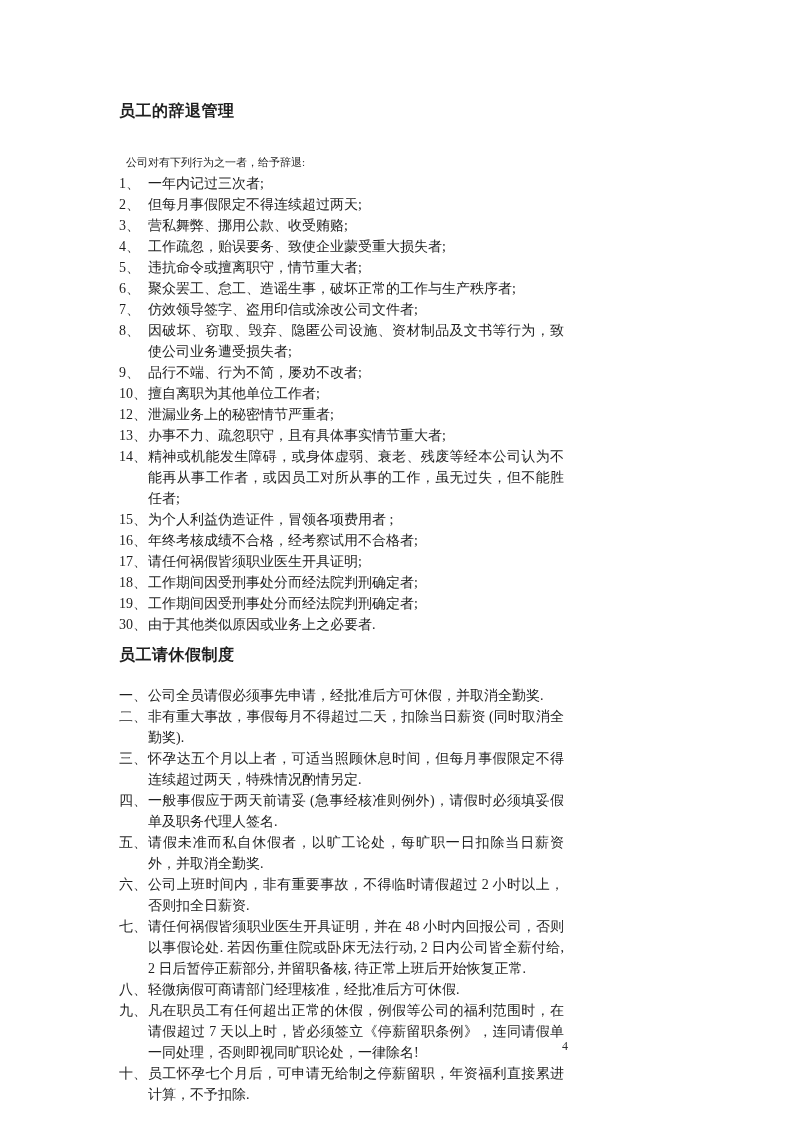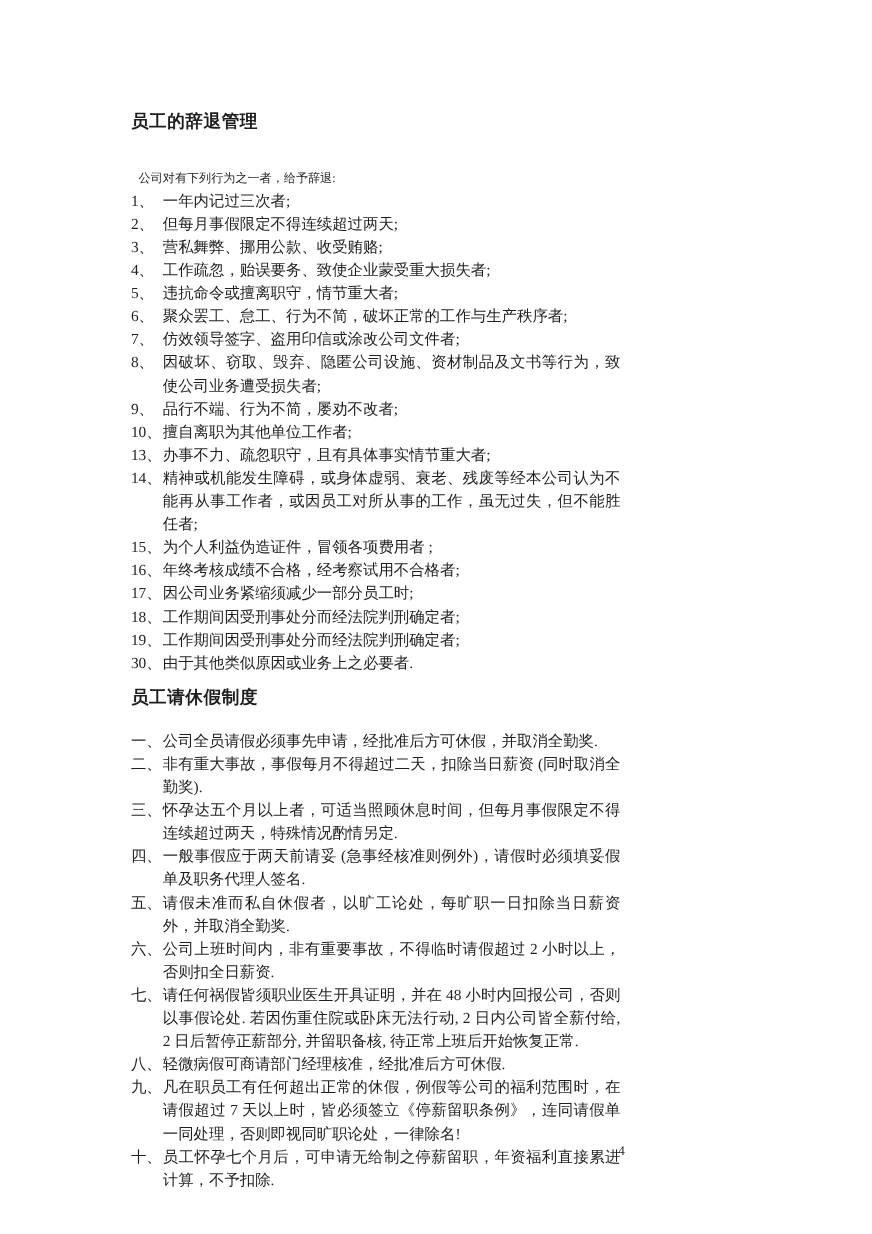--- a/index.html
+++ b/index.html
@@ -72,57 +72,61 @@
     <li class="row">
         <span class="num">4、</span>
         <span class="txt">工作疏忽，贻误要务、致使企业蒙受重大损失者;</span>
       </li>
     <li class="row">
         <span class="num">5、</span>
         <span class="txt">违抗命令或擅离职守，情节重大者;</span>
       </li>
     <li class="row">
         <span class="num">6、</span>
-        <span class="txt">聚众罢工、怠工、行为不简，破坏正常的工作与生产秩序者;</span>
+        <span class="txt">聚众罢工、怠工、造谣生事，破坏正常的工作与生产秩序者;</span>
       </li>
     <li class="row">
         <span class="num">7、</span>
         <span class="txt">仿效领导签字、盗用印信或涂改公司文件者;</span>
       </li>
     <li class="row">
         <span class="num">8、</span>
         <span class="txt">因破坏、窃取、毁弃、隐匿公司设施、资材制品及文书等行为，致使公司业务遭受损失者;</span>
       </li>
     <li class="row">
         <span class="num">9、</span>
         <span class="txt">品行不端、行为不简，屡劝不改者;</span>
       </li>
     <li class="row">
         <span class="num">10、</span>
         <span class="txt">擅自离职为其他单位工作者;</span>
+      </li>
+    <li class="row">
+        <span class="num">12、</span>
+        <span class="txt">泄漏业务上的秘密情节严重者;</span>
       </li>
     <li class="row">
         <span class="num">13、</span>
         <span class="txt">办事不力、疏忽职守，且有具体事实情节重大者;</span>
       </li>
     <li class="row">
         <span class="num">14、</span>
         <span class="txt">精神或机能发生障碍，或身体虚弱、衰老、残废等经本公司认为不能再从事工作者，或因员工对所从事的工作，虽无过失，但不能胜任者;</span>
       </li>
     <li class="row">
         <span class="num">15、</span>
         <span class="txt">为个人利益伪造证件，冒领各项费用者 ;</span>
       </li>
     <li class="row">
         <span class="num">16、</span>
         <span class="txt">年终考核成绩不合格，经考察试用不合格者;</span>
       </li>
     <li class="row">
         <span class="num">17、</span>
-        <span class="txt">因公司业务紧缩须减少一部分员工时;</span>
+        <span class="txt">请任何祸假皆须职业医生开具证明;</span>
       </li>
     <li class="row">
         <span class="num">18、</span>
         <span class="txt">工作期间因受刑事处分而经法院判刑确定者;</span>
       </li>
     <li class="row">
         <span class="num">19、</span>
         <span class="txt">工作期间因受刑事处分而经法院判刑确定者;</span>
       </li>
     <li class="row">

